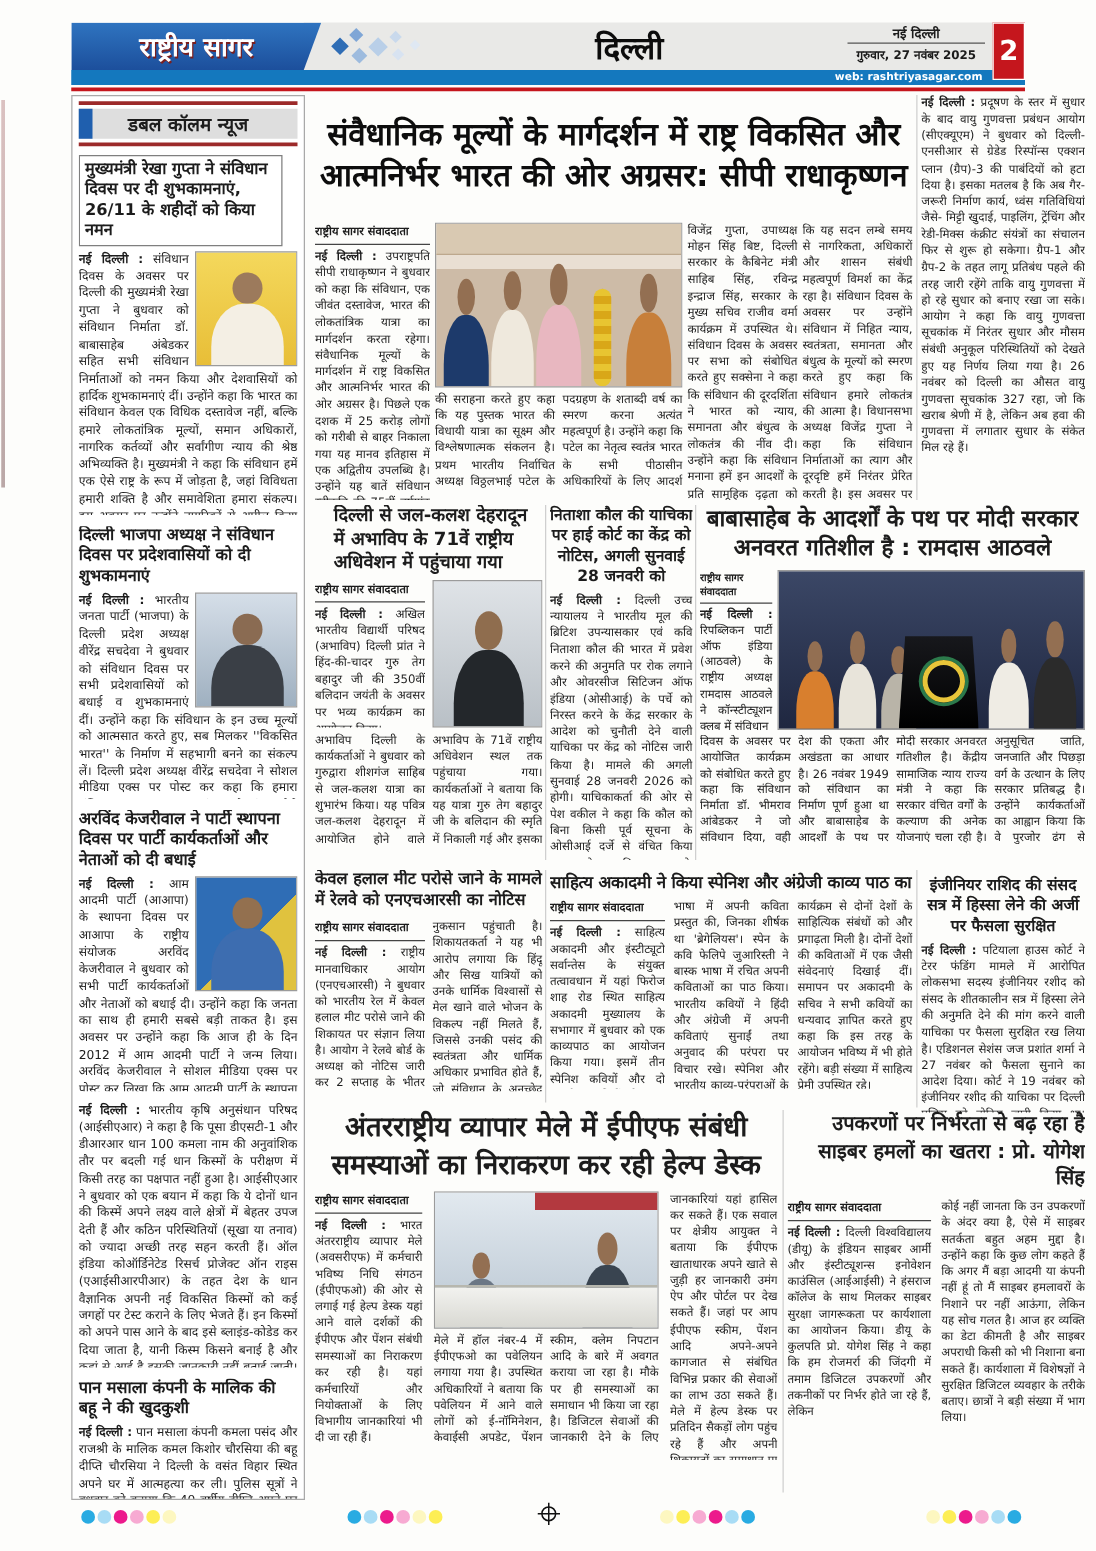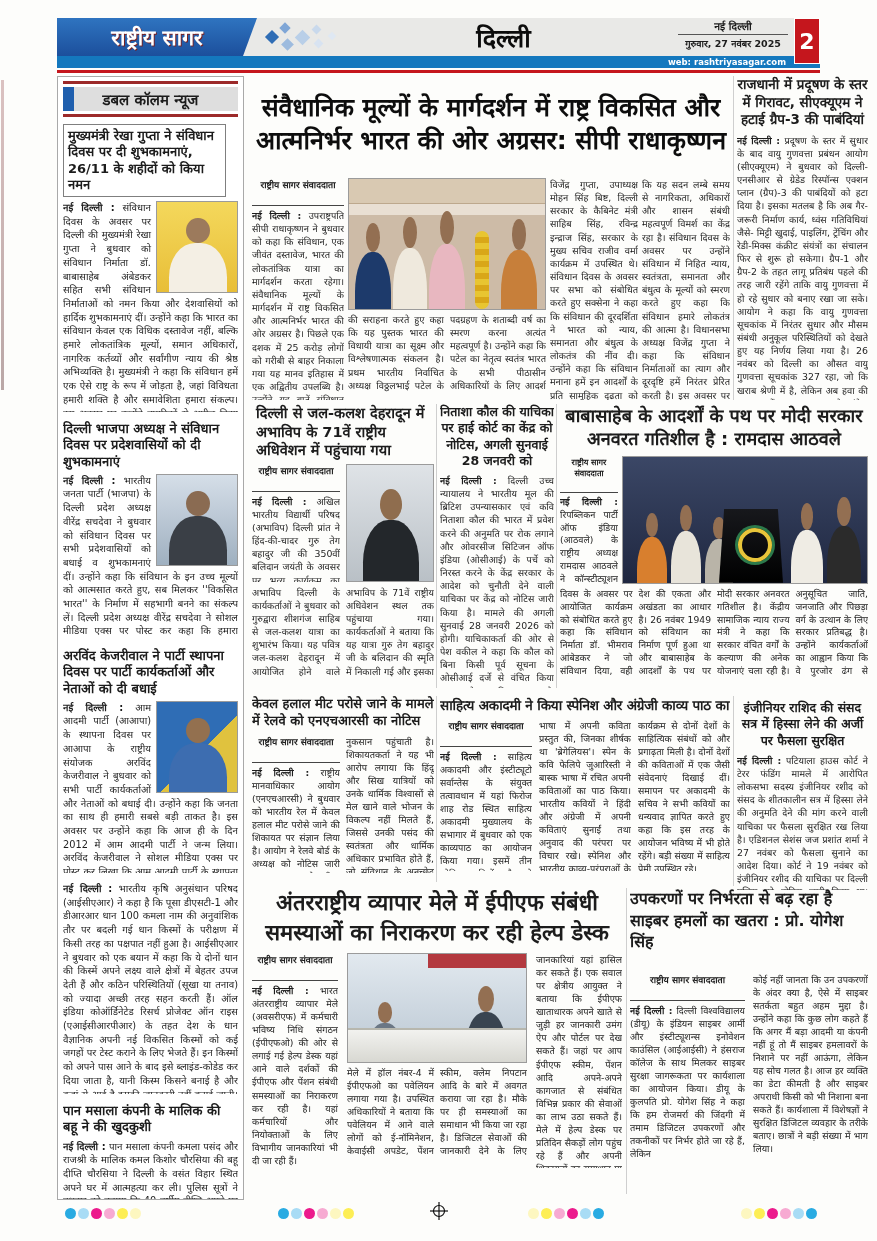--- a/index.html
+++ b/index.html
@@ -23,22 +23,22 @@
   .date-box .d{font-size:9.5px;font-weight:bold;padding-top:2px;}
   .page-num{position:absolute;right:0;top:0;width:26px;height:46px;background:#c5161d;color:#fff;
             display:flex;align-items:center;justify-content:center;font-size:22px;font-weight:800;
             z-index:3;border:1px solid #fff;box-sizing:border-box;}
   .web-strip{position:absolute;left:0;right:0;top:38px;height:12px;background:#1478be;color:#fff;
              font-size:8.5px;font-weight:bold;text-align:right;line-height:12px;padding-right:34px;box-sizing:border-box;}
   .red-rule{position:absolute;left:57px;right:57px;top:70px;height:3px;background:#c5161d;}
   .edge-strip{position:absolute;left:1px;top:80px;width:3px;height:310px;
               background:linear-gradient(180deg,#c49a9a,#8d6e6e);opacity:.6;}
   
-  .byline{font-size:9px;font-weight:bold;text-align:center;border-bottom:1px solid #444;
-          padding-bottom:14px;margin:0 0 3px 0;}
+  .byline{font-size:9px;font-weight:bold;text-align:left;border-bottom:1px solid #444;
+          padding-bottom:4px;margin:0 0 3px 0;}
   .body{font-size:9.8px;line-height:1.4;text-align:justify;color:#1d1d1d;margin:0;}
   .body b{font-weight:bold;}
   .cols2{column-count:2;column-gap:6px;}
   .cols4{column-count:4;column-gap:6px;}
   .clip{overflow:hidden;}
   
   .left-col{position:absolute;left:57px;top:76px;width:187px;height:1124px;border:1px solid #a9a9a9;
             padding:4px 5px;box-sizing:border-box;overflow:hidden;background:#fff;}
   .section-band{border-top:3px solid #9c2a2a;border-bottom:3px solid #9c2a2a;padding:3px 0;margin-bottom:7px;}
   .band-inner{background:#dedede;height:24px;display:flex;align-items:center;justify-content:center;position:relative;}
@@ -65,21 +65,21 @@
              font-size:25px;line-height:1.33;font-weight:800;text-align:center;color:#0d0d0d;}
   .main-art{position:absolute;left:252px;top:178px;width:478px;height:222px;overflow:hidden;
             display:grid;grid-template-columns:92px 198px 88px 88px;column-gap:4px;}
   .main-photo{height:132px;margin-bottom:3px;}
   
   .caqm{position:absolute;left:737px;top:76px;width:131px;height:324px;overflow:hidden;}
   .side-head{font-size:13.5px;font-weight:800;line-height:1.3;text-align:center;margin:0 0 5px 0;}
   .caqm .body,.kaul .body,.rashid .body{font-size:9.4px;}
   
   .abvp{position:absolute;left:252px;top:404px;width:182px;height:284px;overflow:hidden;}
-  .mid-head{font-size:14.5px;font-weight:800;line-height:1.28;margin:0 0 4px 4px;}
+  .mid-head{font-size:14.5px;font-weight:800;line-height:1.28;margin:0 0 4px 15px;}
   .abvp-row{display:grid;grid-template-columns:88px 88px;column-gap:6px;margin-bottom:4px;}
   .kaul{position:absolute;left:440px;top:404px;width:114px;height:284px;overflow:hidden;}
   .kaul .side-head{font-size:12.5px;text-align:center;}
   .athawale{position:absolute;left:560px;top:404px;width:308px;height:284px;overflow:hidden;}
   .ath-head{font-size:18px;font-weight:800;line-height:1.3;text-align:center;margin:0 0 5px 0;}
   .ath-row{display:grid;grid-template-columns:58px 246px;column-gap:4px;margin-bottom:4px;}
   .ath-row .body{font-size:9.2px;}
   
   .nhrc{position:absolute;left:252px;top:696px;width:182px;height:186px;overflow:hidden;}
   .nhrc-head{font-size:13px;font-weight:800;line-height:1.3;margin:0 0 5px 0;}
@@ -87,21 +87,21 @@
   .sahitya{position:absolute;left:440px;top:696px;width:290px;height:186px;overflow:hidden;}
   .sah-head{font-size:13.5px;font-weight:800;white-space:nowrap;overflow:hidden;margin:0 0 5px 0;letter-spacing:-.2px;}
   .sah-grid{display:grid;grid-template-columns:92px 92px 92px;column-gap:7px;}
   .rashid{position:absolute;left:737px;top:700px;width:131px;height:190px;overflow:hidden;}
   
   .epf{position:absolute;left:252px;top:888px;width:370px;height:306px;overflow:hidden;}
   .epf-head{font-size:22px;font-weight:800;line-height:1.35;text-align:center;margin:0 0 6px 0;}
   .epf-grid{display:grid;grid-template-columns:86px 180px 86px;column-gap:9px;}
   .epf-photo{height:110px;margin-bottom:3px;}
   .cyber{position:absolute;left:630px;top:888px;width:238px;height:306px;overflow:hidden;}
-  .cyber-head{font-size:16px;font-weight:800;line-height:1.35;text-align:left;margin:0 0 20px 0;}
+  .cyber-head{font-size:16px;font-weight:800;line-height:1.35;text-align:right;margin:0 0 6px 0;}
   .cyber-grid{display:grid;grid-template-columns:115px 115px;column-gap:8px;}
   
   .vrule{position:absolute;width:1px;background:#cfcfcf;}
   
   .footer{position:absolute;left:0;top:1204px;width:877px;height:20px;}
   .dotgrp{position:absolute;top:0;white-space:nowrap;}
   .dotgrp span{display:inline-block;width:11px;height:11px;border-radius:50%;margin-right:2px;}
   .crosshair{position:absolute;left:430px;top:-2px;}
 </style>
 </head>
@@ -193,21 +193,20 @@
         <span class="sil" style="left:152px;width:36px;height:90px;--cloth:#c77f3a;"></span>
         <span class="garland" style="left:126px;bottom:0;height:78px;"></span>
       </div>
       <p class="body cols2" style="font-size:9.4px;height:82px;overflow:hidden;">की सराहना करते हुए कहा कि यह पुस्तक भारत की विधायी यात्रा का सूक्ष्म और विश्लेषणात्मक संकलन है। प्रथम भारतीय निर्वाचित अध्यक्ष विठ्ठलभाई पटेल के पदग्रहण के शताब्दी वर्ष का स्मरण करना अत्यंत महत्वपूर्ण है। उन्होंने कहा कि पटेल का नेतृत्व स्वतंत्र भारत के सभी पीठासीन अधिकारियों के लिए आदर्श बना हुआ है। यह पुस्तक इतिहास को संक्षिप्त करती है और आने वाली पीढ़ियों को हमारे महान स्वतंत्रता सेनानियों के संघर्ष और त्याग से जोड़ती है। इस अवसर पर उपराज्यपाल विनय कुमार सक्सेना एवं मुख्यमंत्री रेखा गुप्ता के साथ दिल्ली विधानसभा के अध्यक्ष</p>
     </div>
     <p class="body clip" style="font-size:9.4px;">विजेंद्र गुप्ता, उपाध्यक्ष मोहन सिंह बिष्ट, दिल्ली सरकार के कैबिनेट मंत्री साहिब सिंह, रविन्द्र इन्द्राज सिंह, सरकार के मुख्य सचिव राजीव वर्मा कार्यक्रम में उपस्थित थे। संविधान दिवस के अवसर पर सभा को संबोधित करते हुए सक्सेना ने कहा कि संविधान की दूरदर्शिता ने भारत को न्याय, समानता और बंधुत्व के लोकतंत्र की नींव दी। उन्होंने कहा कि संविधान मनाना हमें इन आदर्शों के प्रति सामूहिक दृढ़ता को पुनः पुष्ट करने का अवसर देता है। दिल्ली विधानसभा के ऐतिहासिक महत्व को रेखांकित करते हुए उन्होंने कहा</p>
     <p class="body clip" style="font-size:9.4px;">कि यह सदन लम्बे समय से नागरिकता, अधिकारों और शासन संबंधी महत्वपूर्ण विमर्श का केंद्र रहा है। संविधान दिवस के अवसर पर उन्होंने संविधान में निहित न्याय, स्वतंत्रता, समानता और बंधुत्व के मूल्यों को स्मरण करते हुए कहा कि संविधान हमारे लोकतंत्र की आत्मा है। विधानसभा अध्यक्ष विजेंद्र गुप्ता ने कहा कि संविधान निर्माताओं का त्याग और दूरदृष्टि हमें निरंतर प्रेरित करती है। इस अवसर पर आयोजित प्रदर्शनी में संविधान से जुड़े ऐतिहासिक दस्तावेजों के चित्र भी प्रदर्शित किए गए। कार्यक्रम का समापन राष्ट्रगान के साथ हुआ।</p>
   </div>
 
   <div class="caqm">
-    <h3 class="side-head">राजधानी में प्रदूषण के स्तर में गिरावट, सीएक्यूएम ने हटाई ग्रैप-3 की पाबंदियां</h3>
     <p class="body"><b>नई दिल्ली :</b> <span>प्रदूषण के स्तर में सुधार के बाद वायु गुणवत्ता प्रबंधन आयोग (सीएक्यूएम) ने बुधवार को दिल्ली-एनसीआर से ग्रेडेड रिस्पॉन्स एक्शन प्लान (ग्रैप)-3 की पाबंदियों को हटा दिया है। इसका मतलब है कि अब गैर-जरूरी निर्माण कार्य, ध्वंस गतिविधियां जैसे- मिट्टी खुदाई, पाइलिंग, ट्रेंचिंग और रेडी-मिक्स कंक्रीट संयंत्रों का संचालन फिर से शुरू हो सकेगा। ग्रैप-1 और ग्रैप-2 के तहत लागू प्रतिबंध पहले की तरह जारी रहेंगे ताकि वायु गुणवत्ता में हो रहे सुधार को बनाए रखा जा सके। आयोग ने कहा कि वायु गुणवत्ता सूचकांक में निरंतर सुधार और मौसम संबंधी अनुकूल परिस्थितियों को देखते हुए यह निर्णय लिया गया है। 26 नवंबर को दिल्ली का औसत वायु गुणवत्ता सूचकांक 327 रहा, जो कि खराब श्रेणी में है, लेकिन अब हवा की गुणवत्ता में लगातार सुधार के संकेत मिल रहे हैं।</span></p>
   </div>
 
   <div class="abvp">
     <h3 class="mid-head">दिल्ली से जल-कलश देहरादून में अभाविप के 71वें राष्ट्रीय अधिवेशन में पहुंचाया गया</h3>
     <div class="abvp-row">
       <div class="clip" style="height:118px;">
         <div class="byline">राष्ट्रीय सागर संवाददाता</div>
         <p class="body" style="font-size:9.4px;"><b>नई दिल्ली :</b> <span>अखिल भारतीय विद्यार्थी परिषद (अभाविप) दिल्ली प्रांत ने हिंद-की-चादर गुरु तेग बहादुर जी की 350वीं बलिदान जयंती के अवसर पर भव्य कार्यक्रम का आयोजन किया।</span></p>
       </div>

